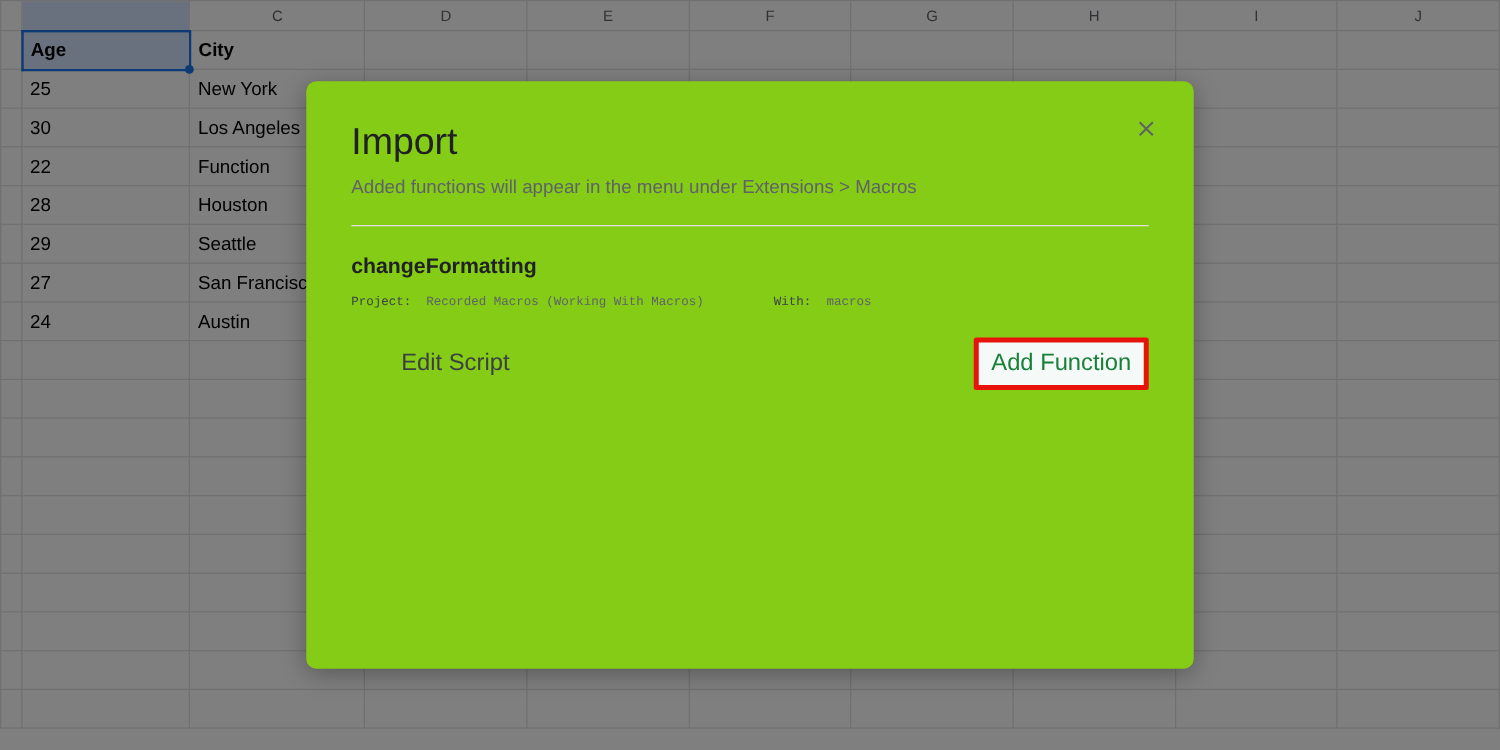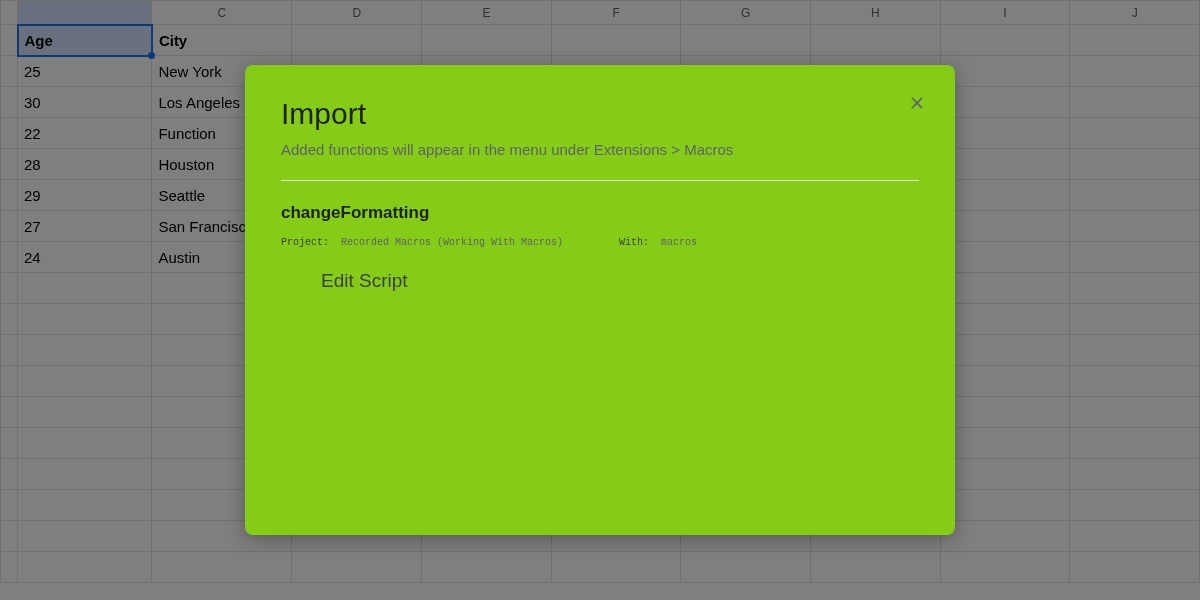--- a/index.html
+++ b/index.html
@@ -467,15 +467,18 @@
         <span class="meta-label">Project:</span>
         <span class="meta-value">Recorded Macros (Working With Macros)</span>
       </div>
       <div>
         <span class="meta-label">With:</span>
         <span class="meta-value">macros</span>
       </div>
     </div>
     <div class="actions">
       <button class="edit-script-btn">Edit Script</button>
+      <div class="add-function-wrapper">
+        <button class="add-function-btn">Add Function</button>
+      </div>
     </div>
   </div>
 </div>
 
 </body></html>

